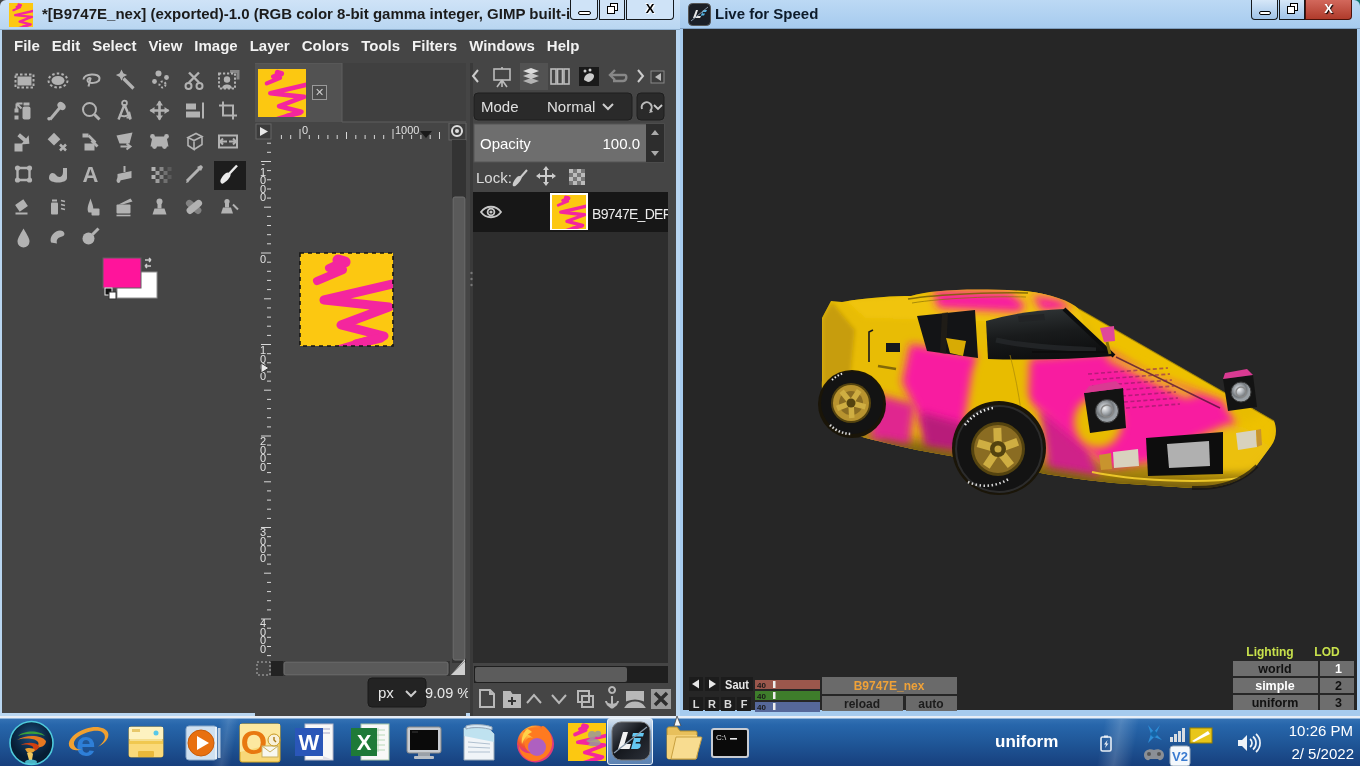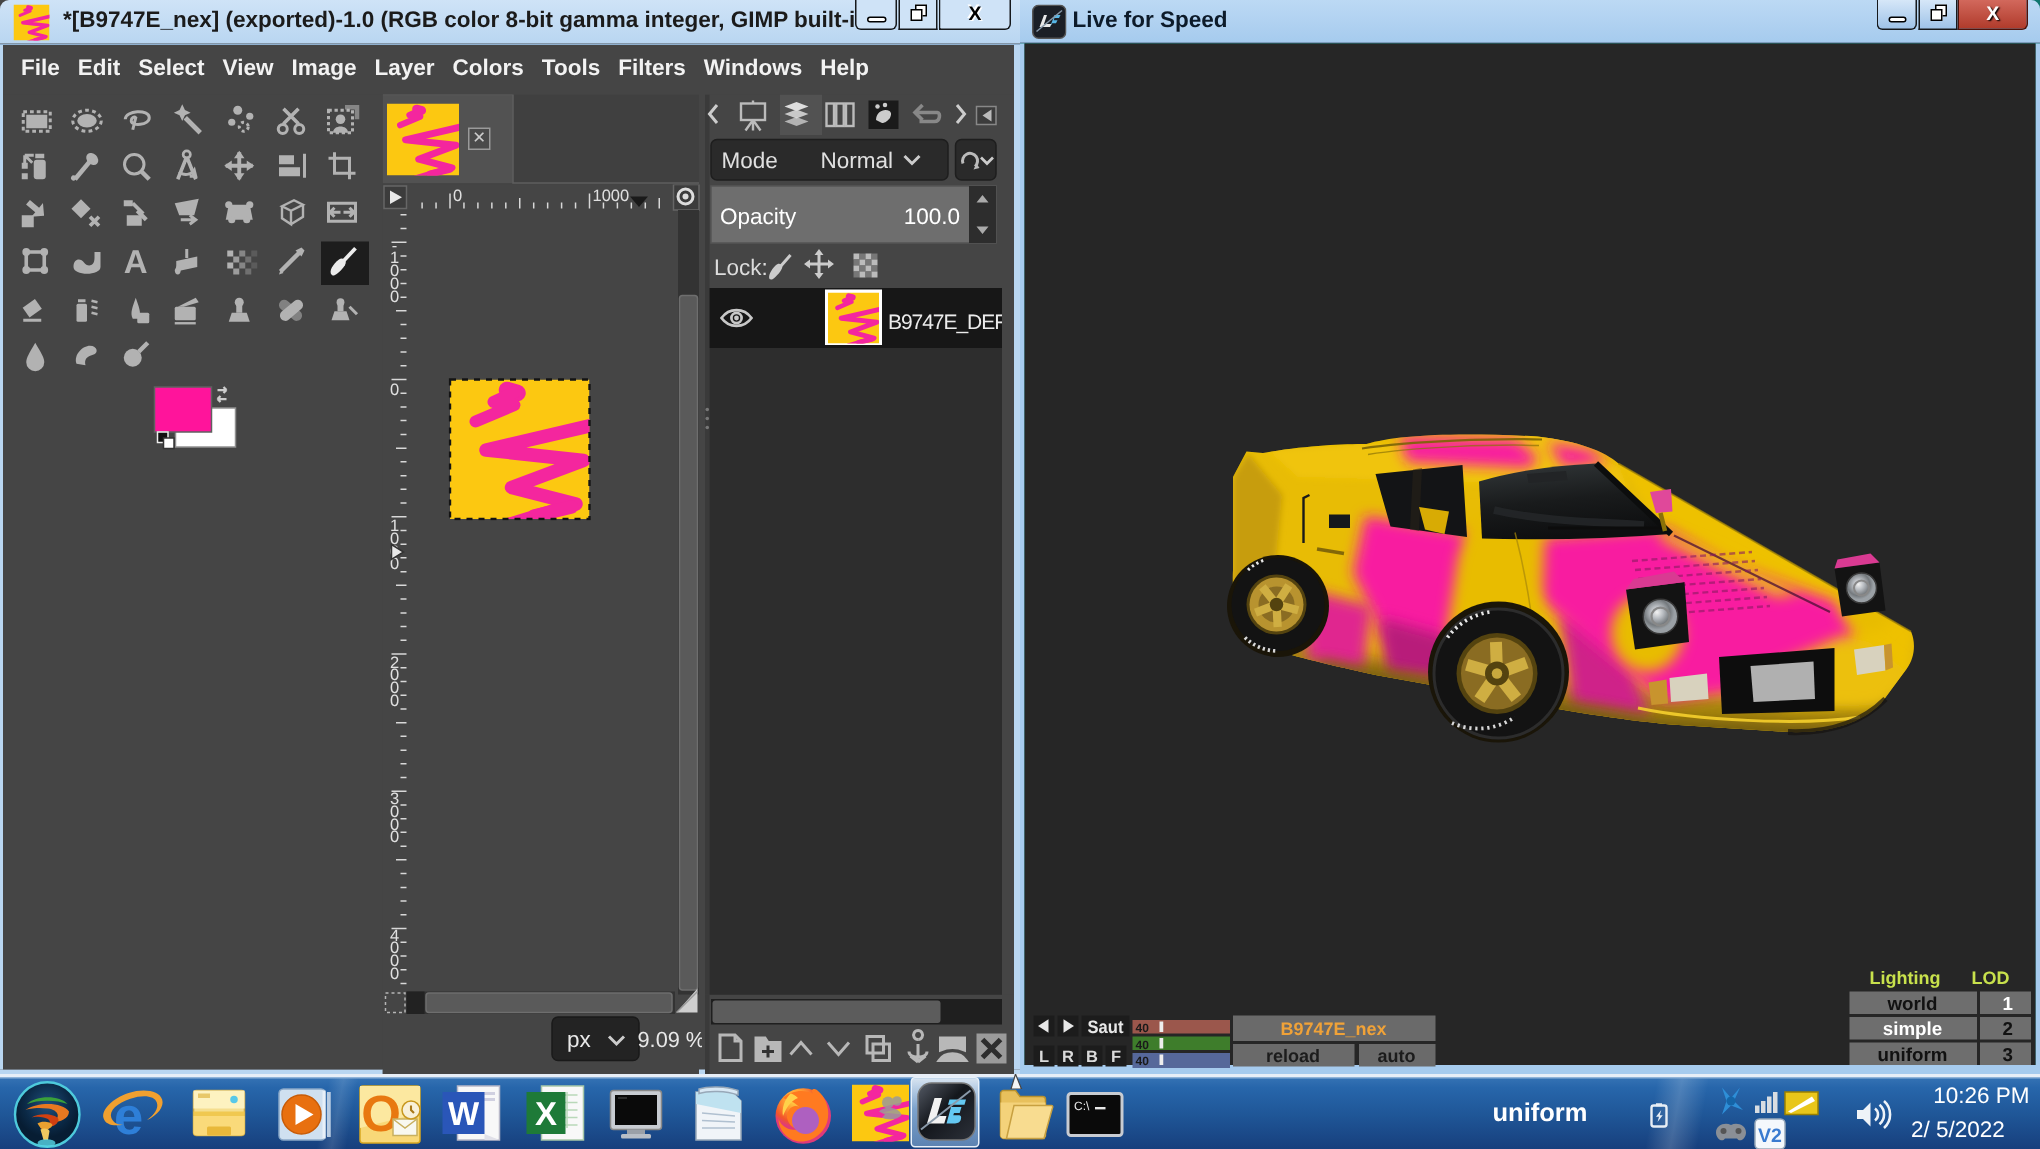--- a/index.html
+++ b/index.html
@@ -833,17 +833,17 @@
 <g>
           <rect x="30" y="24" width="20" height="20" rx="3" fill="#f4f8fc" stroke="#9ab"></rect>
           <text x="40" y="39" font-size="13" font-weight="bold" fill="#3a7bd0" text-anchor="middle" font-family="Liberation Sans">V2</text>
         </g>
 </svg>
       <svg class="abs" style="left:1236px;top:17px" width="26" height="20" viewBox="0 0 26 20">
         <path d="M2,7 L6,7 L11,2 L11,18 L6,13 L2,13 z" fill="#eef3f8"></path>
         <path d="M14,6 a5,5 0 0 1 0,8 M17,3.5 a8.5,8.5 0 0 1 0,13 M20,1 a12,12 0 0 1 0,18" stroke="#eef3f8" stroke-width="1.7" fill="none"></path>
       </svg>
       <div class="abs" style="left:1279px;top:6px;width:74px;text-align:right;font-size:15px;color:#fff">10:26 PM</div>
-      <div class="abs" style="left:1274px;top:29px;width:80px;text-align:left;font-size:15px;color:#fff">2/ 5/2022</div>
+      <div class="abs" style="left:1274px;top:29px;width:80px;text-align:right;font-size:15px;color:#fff">2/ 5/2022</div>
       <svg class="abs" style="left:668px;top:0" width="18" height="10" viewBox="0 0 18 10">
         <path d="M6,10 L9,0 L13,10 z" fill="#f5f5f5" stroke="#444" stroke-width="0.8"></path>
       </svg>
     </div>
   </div>
 </body></html>

